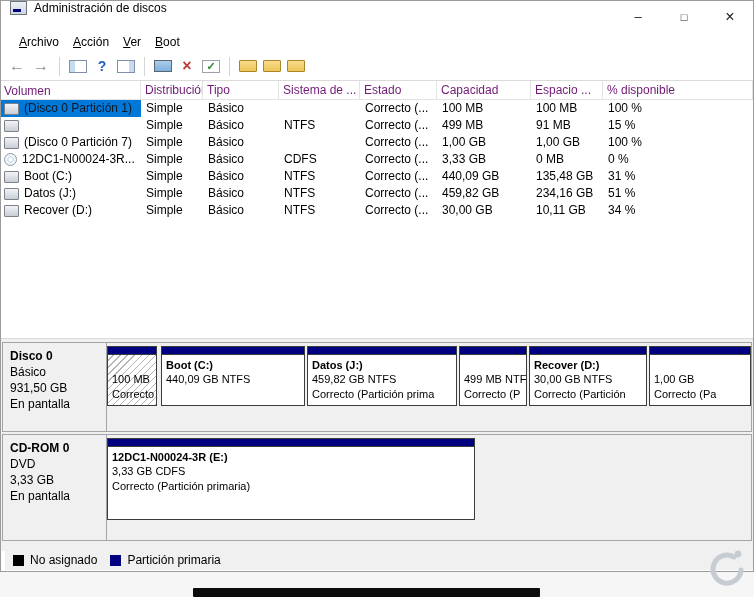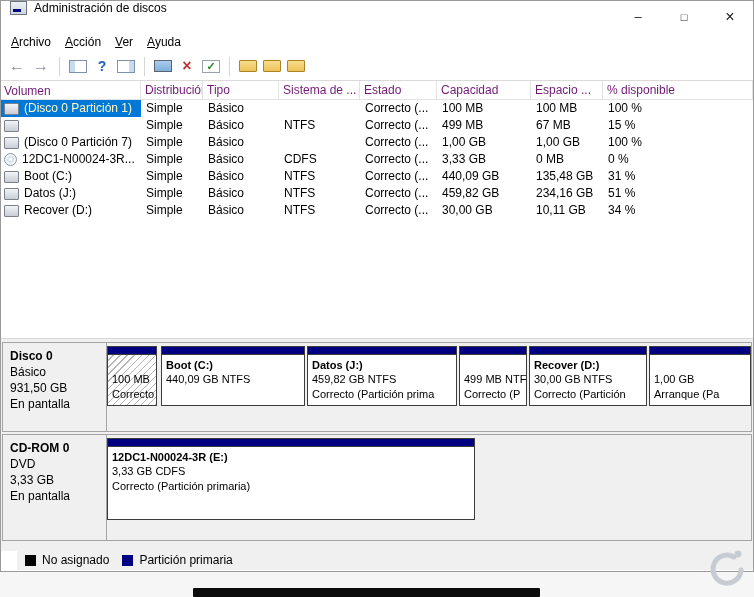--- a/index.html
+++ b/index.html
@@ -14,21 +14,21 @@
   .app-icon{width:15px;height:12px;border:1px solid #6b7480;background:linear-gradient(#eef2f6,#cdd6de);
             position:relative;margin-right:7px;flex:none;}
   .app-icon::after{content:'';position:absolute;left:2px;bottom:2px;width:8px;height:3px;background:#000080;}
   .title{font-size:12px;}
   .win-controls{margin-left:auto;display:flex;height:100%;}
   .wc{width:46px;height:100%;display:flex;align-items:center;justify-content:center;font-size:13px;color:#1a1a1a;}
   .wc-max{font-size:11px;}
   .wc-close{font-size:16px;}
 
   
-  .menubar{position:absolute;left:0;top:31px;right:0;height:20px;display:flex;align-items:center;padding-left:3px;}
+  .menubar{position:absolute;left:0;top:31px;right:0;height:20px;display:flex;align-items:center;padding-left:11px;}
   .menu-item{display:inline-block;padding:2px 7px;}
   .menu-item::first-letter{text-decoration:underline;}
 
   
   .toolbar{position:absolute;left:0;top:51px;right:0;height:29px;border-bottom:1px solid #dadada;
            display:flex;align-items:center;padding-left:7px;gap:6px;box-sizing:border-box;}
   .tb-sep{width:1px;height:19px;background:#d5d5d5;margin:0 3px;flex:none;}
   .tb-btn{min-width:18px;height:18px;display:flex;align-items:center;justify-content:center;
           font-size:14px;box-sizing:border-box;flex:none;}
   .tb-back,.tb-forward{color:#8a9199;font-size:16px;}
@@ -53,42 +53,42 @@
   .vrow{display:flex;height:17px;line-height:17px;}
   .cell{box-sizing:border-box;padding-left:5px;overflow:hidden;white-space:nowrap;}
   .c0{width:140px;display:flex;align-items:center;gap:5px;padding-left:3px;}
   .c1{width:62px;}.c2{width:76px;}.c3{width:81px;}.c4{width:77px;}.c5{width:94px;}.c6{width:72px;}
   .c7{flex:1;}
   .vol-icon-disk{width:13px;height:10px;border:1px solid #7d828a;border-radius:1px;flex:none;
                  background:linear-gradient(#f2f4f6,#c9ced6);}
   .vol-icon-cd{width:11px;height:11px;border-radius:50%;border:1px solid #8a99a8;flex:none;
                background:radial-gradient(circle,#ffffff 0 1.5px,#d7e3ec 1.5px 3.5px,#f2f6fa 3.5px);}
   .vol-name{overflow:hidden;white-space:nowrap;}
-  .vrow.selected .c0{color:#fef9c3;}
+  .vrow.selected .c0{color:#0f172a;}
 
   
   .graphical{position:absolute;left:0;top:337px;right:0;height:213px;background:#f0f0f0;
              border-top:1px solid #d9d9d9;box-sizing:border-box;}
   .band{position:absolute;left:1px;right:1px;border:1px solid #a4a4a4;background:#f0f0f0;
         display:flex;box-sizing:border-box;}
   .band0{top:3px;height:90px;}
   .band1{top:95px;height:107px;}
   .disk-panel{width:104px;border-right:1px solid #a4a4a4;padding:5px 7px;box-sizing:border-box;flex:none;}
   .disk-name{font-weight:bold;line-height:16px;}
   .disk-line{line-height:16px;}
   .disk-content{position:relative;flex:1;overflow:hidden;}
   .part{position:absolute;top:3px;background:#fff;border:1px solid #3c3c3c;box-sizing:border-box;overflow:hidden;}
   .part.hatched{background:repeating-linear-gradient(135deg,#ffffff 0px,#ffffff 4px,#b4b4b4 4px,#b4b4b4 5px);}
   .part-strip{height:7px;border-bottom:1px solid #3c3c3c;}
   .part-name{font-weight:bold;font-size:11px;line-height:14px;height:14px;padding:3px 0 0 4px;
              white-space:nowrap;overflow:hidden;}
   .part-line{font-size:11px;line-height:15px;padding-left:4px;white-space:nowrap;overflow:hidden;}
 
   
-  .legend{position:absolute;left:16px;bottom:1px;right:0;height:20px;background:#f0f0f0;
+  .legend{position:absolute;left:4px;bottom:1px;right:0;height:20px;background:#f0f0f0;
           display:flex;align-items:center;padding-left:8px;box-sizing:border-box;}
   .legend-item{display:flex;align-items:center;margin-right:13px;}
   .swatch{width:11px;height:11px;margin-right:6px;flex:none;}
 
   
   .below{position:absolute;left:0;top:572px;width:754px;height:25px;background:#f6f6f6;}
   .black-bar{position:absolute;left:193px;top:16px;width:347px;height:9px;background:#0c0c0c;border-radius:1px;}
 
   .watermark{position:absolute;right:5px;top:544px;width:52px;height:52px;z-index:6;}
 </style>
@@ -105,21 +105,21 @@
         <span class="wc">–</span>
         <span class="wc wc-max">□</span>
         <span class="wc wc-close">×</span>
       </span>
     </div>
 
     <div class="menubar">
         <span class="menu-item">Archivo</span>
         <span class="menu-item">Acción</span>
         <span class="menu-item">Ver</span>
-        <span class="menu-item">Ayuda</span>
+        <span class="menu-item">Boot</span>
       </div>
 
     <div class="toolbar">
         <span class="tb-btn tb-back">←</span>
         <span class="tb-btn tb-forward">→</span>
         <span class="tb-sep"></span>
         <span class="tb-btn tb-console-tree"></span>
         <span class="tb-btn tb-help">?</span>
         <span class="tb-btn tb-action-pane"></span>
         <span class="tb-sep"></span>
@@ -159,21 +159,21 @@
           </div>
           <div class="vrow">
             <div class="cell c0">
               <span class="vol-icon-disk"></span>
             </div>
             <div class="cell c1">Simple</div>
             <div class="cell c2">Básico</div>
             <div class="cell c3">NTFS</div>
             <div class="cell c4">Correcto (...</div>
             <div class="cell c5">499 MB</div>
-            <div class="cell c6">67 MB</div>
+            <div class="cell c6">91 MB</div>
             <div class="cell c7">15 %</div>
           </div>
           <div class="vrow">
             <div class="cell c0">
               <span class="vol-icon-disk"></span>
               <span class="vol-name">(Disco 0 Partición 7)</span>
             </div>
             <div class="cell c1">Simple</div>
             <div class="cell c2">Básico</div>
             <div class="cell c3"></div>
@@ -272,21 +272,21 @@
             <div class="part" style="left: 422px; width: 118px; height: 60px;">
               <div class="part-strip" style="background: rgb(0, 0, 128);"></div>
               <div class="part-name">Recover (D:)</div>
               <div class="part-line">30,00 GB NTFS</div>
               <div class="part-line">Correcto (Partición</div>
             </div>
             <div class="part" style="left: 542px; width: 102px; height: 60px;">
               <div class="part-strip" style="background: rgb(0, 0, 128);"></div>
               <div class="part-name"></div>
               <div class="part-line">1,00 GB</div>
-              <div class="part-line">Arranque (Pa</div>
+              <div class="part-line">Correcto (Pa</div>
             </div>
           </div>
         </div>
         <div class="band band1">
           <div class="disk-panel">
             <div class="disk-name">CD-ROM 0</div>
             <div class="disk-line">DVD</div>
             <div class="disk-line">3,33 GB</div>
             <div class="disk-line">En pantalla</div>
           </div>

